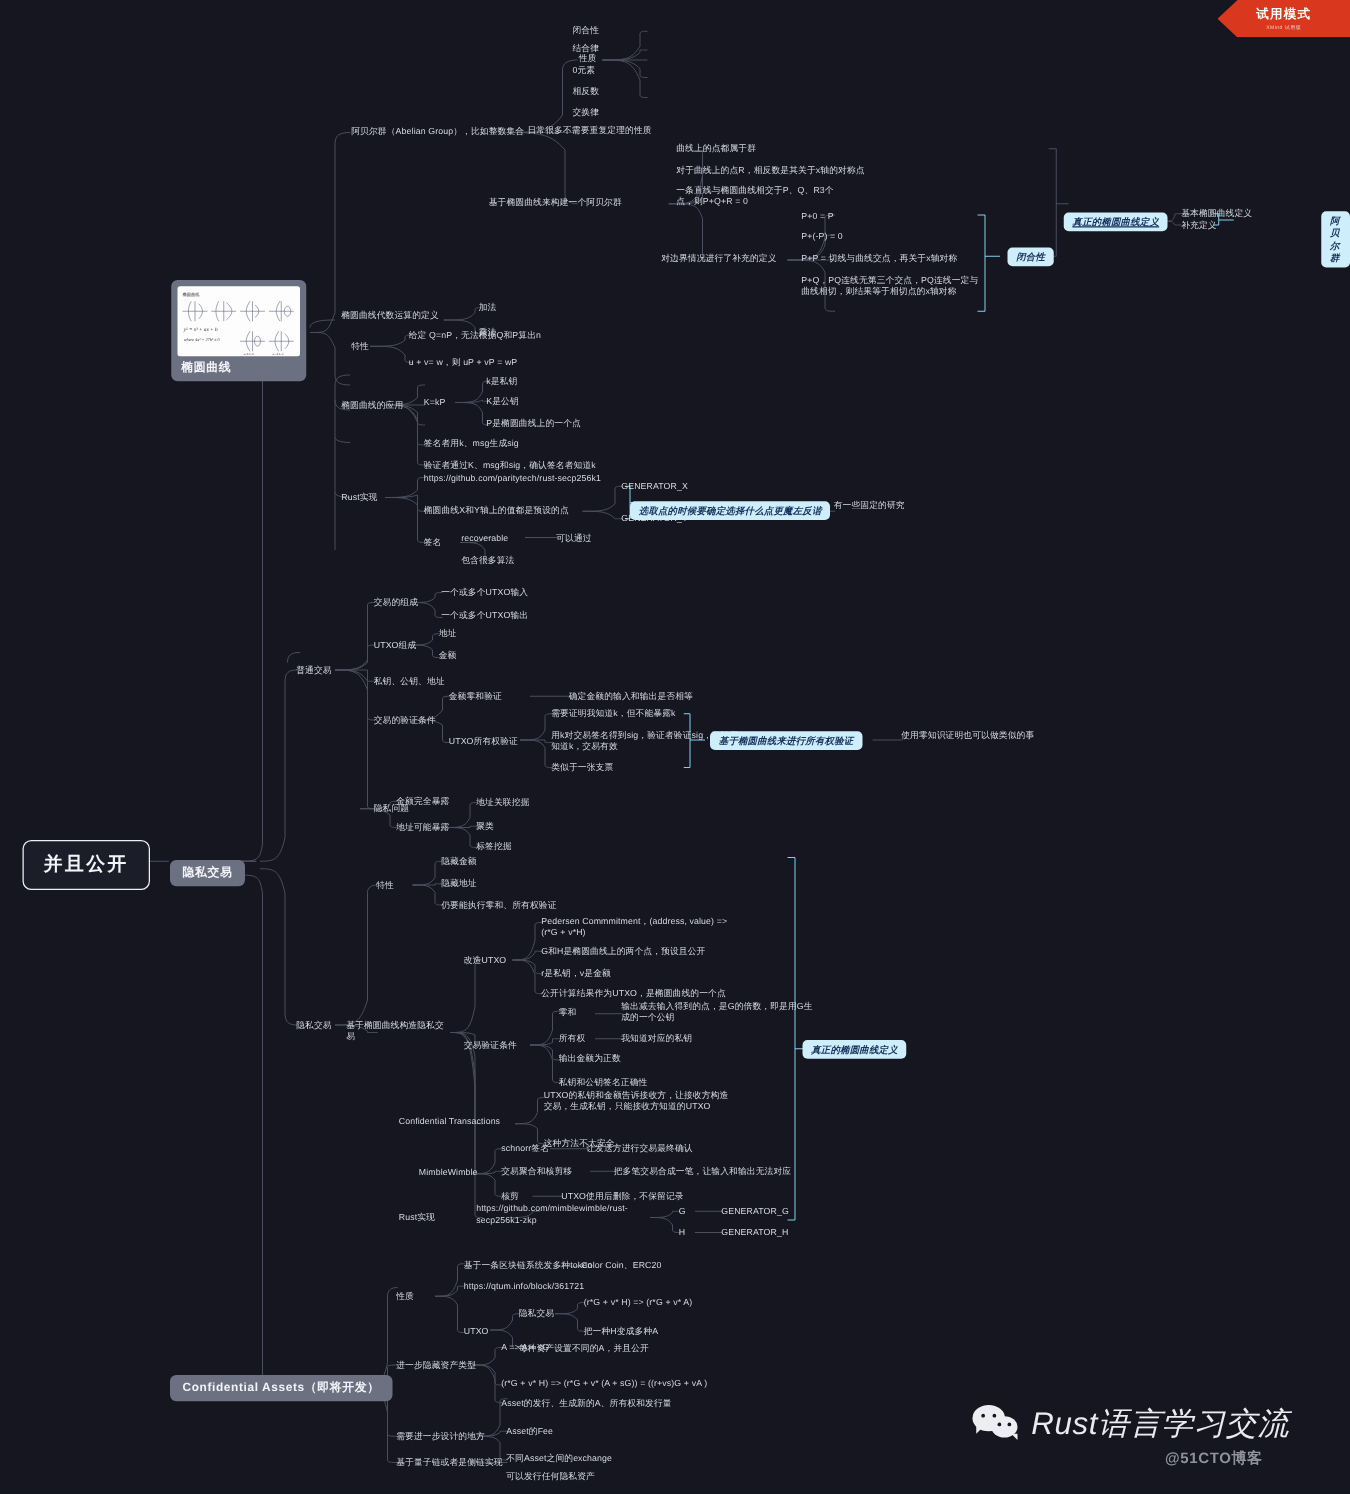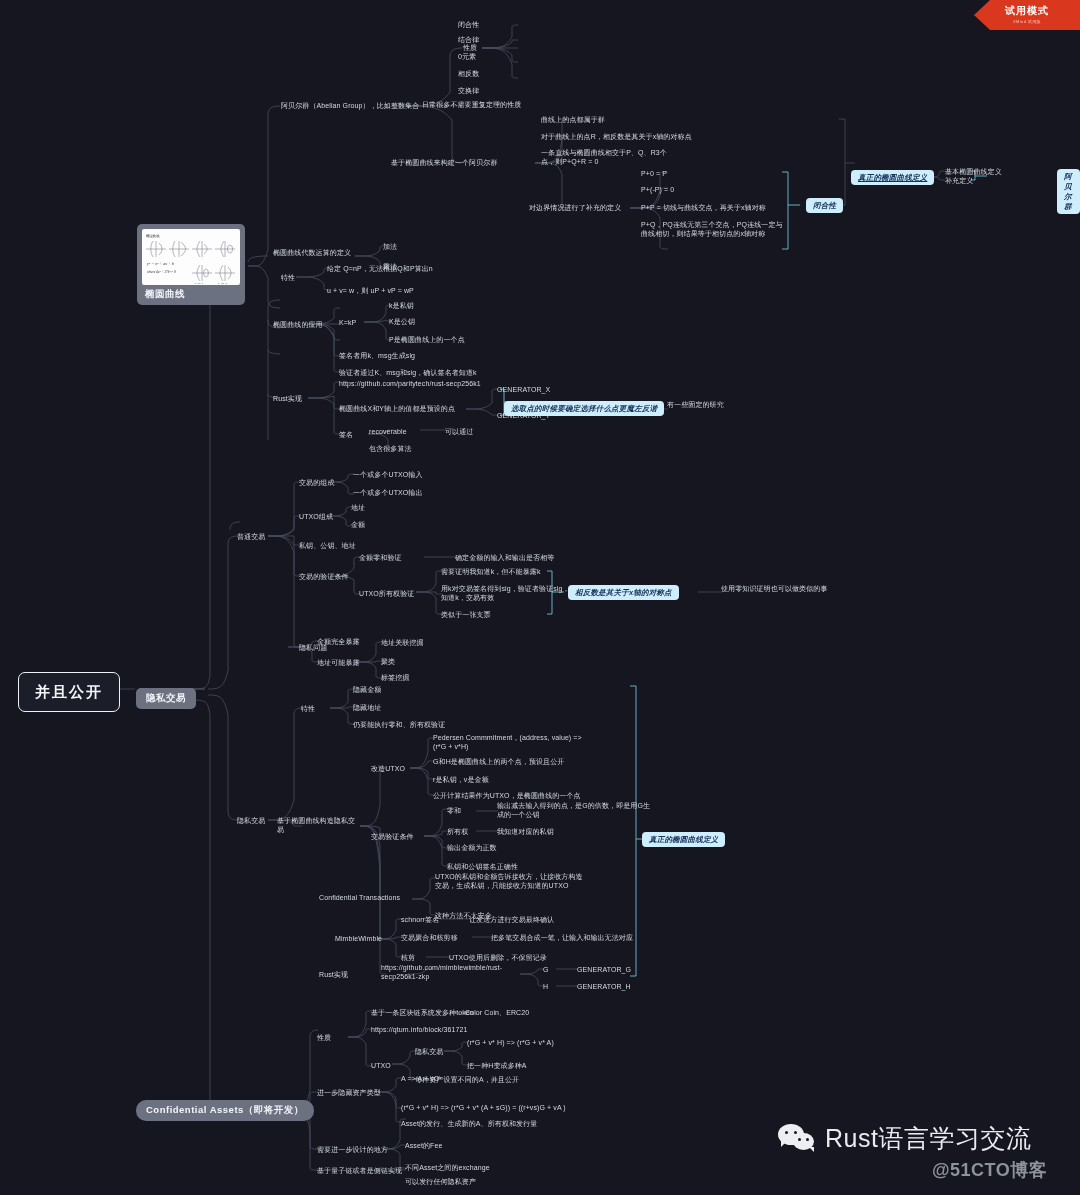--- a/index.html
+++ b/index.html
@@ -88,23 +88,23 @@
     background: #d9381e;
     clip-path: polygon(16px 0, 100% 0, 100% 100%, 16px 100%, 0 50%);
     color: #fff;
     text-align: center;
     padding-top: 4px;
   }
   #ribbon .t1 { font-size: 10px; font-weight: 700; letter-spacing: 1px; }
   #ribbon .t2 { font-size: 4px; opacity: .7; letter-spacing: .4px; margin-top: 1px; }
 
   
-  #watermark { position: absolute; left: 778px; top: 1122px; display: flex; align-items: center; gap: 7px; }
+  #watermark { position: absolute; left: 778px; top: 1122px; display: flex; align-items: center; gap: 7px; font-style: italic; }
   #watermark .wtext { color: #e9ebf0; font-size: 25px; letter-spacing: .5px; }
-  #wm-sub { position: absolute; left: 932px; top: 1158px; color: #8e929c; font-size: 18px; font-weight: 700; letter-spacing: .5px; }
+  #wm-sub { position: absolute; left: 932px; top: 1158px; color: #8e929c; font-size: 12px; font-weight: 700; letter-spacing: .5px; }
   .wechat { width: 40px; height: 30px; position: relative; }
   .wechat .b1, .wechat .b2 {
     position: absolute; background: #eceef2; border-radius: 50%;
   }
   .wechat .b1 { width: 26px; height: 21px; left: 0; top: 0; }
   .wechat .b2 { width: 21px; height: 17px; left: 15px; top: 9px; }
   .wechat .tail1 { position:absolute; left:3px; top:17px; width:0;height:0;border-left:6px solid #eceef2;border-bottom:6px solid transparent;}
   .wechat .tail2 { position:absolute; left:31px; top:23px; width:0;height:0;border-right:5px solid #eceef2;border-bottom:5px solid transparent;}
   .wechat i { position: absolute; background: #15161f; border-radius: 50%; width: 3.4px; height: 3.4px; }
 </style>
@@ -356,21 +356,21 @@
         <text x="5" y="36" font-size="4.2" fill="#333" font-style="italic" font-family="Liberation Serif, serif">y² = x³ + ax + b</text>
         <text x="5" y="44" font-size="3.4" fill="#333" font-style="italic" font-family="Liberation Serif, serif">where 4a³ + 27b² ≠ 0</text>
         <text x="53" y="55" font-size="2.2" fill="#555" font-family="Liberation Sans, sans-serif">a=0,b=0</text>
         <text x="76" y="55" font-size="2.2" fill="#555" font-family="Liberation Sans, sans-serif">a=-3,b=2</text>
       </svg>
     </div>
     <div class="cap">椭圆曲线</div>
   </div>
 
   <div class="pill" style="position:absolute; left:136px; top:688px;">隐私交易</div>
-  <div class="pill" style="position:absolute; left:136px; top:1100px;border-radius:10px;">Confidential Assets（即将开发）</div>
+  <div class="pill" style="position:absolute; left:136px; top:1100px;">Confidential Assets（即将开发）</div>
 
   <div class="node leaf" style="left:280px; top:101px;">阿贝尔群（Abelian Group），比如整数集合</div>
   <div class="node leaf" style="left:462px; top:43px;">性质</div>
   <div class="node leaf" style="left:457px; top:20px;">闭合性</div>
   <div class="node leaf" style="left:457px; top:35px;">结合律</div>
   <div class="node leaf" style="left:457px; top:52px;">0元素</div>
   <div class="node leaf" style="left:457px; top:69px;">相反数</div>
   <div class="node leaf" style="left:457px; top:86px;">交换律</div>
   <div class="node leaf" style="left:421px; top:100px;">日常很多不需要重复定理的性质</div>
   <div class="node leaf" style="left:390px; top:158px;">基于椭圆曲线来构建一个阿贝尔群</div>
@@ -426,21 +426,21 @@
   <div class="node leaf" style="left:350px; top:503px;">地址</div>
   <div class="node leaf" style="left:350px; top:520px;">金额</div>
   <div class="node leaf" style="left:298px; top:541px;">私钥、公钥、地址</div>
   <div class="node leaf" style="left:298px; top:572px;">交易的验证条件</div>
   <div class="node leaf" style="left:358px; top:553px;">金额零和验证</div>
   <div class="node leaf" style="left:454px; top:553px;">确定金额的输入和输出是否相等</div>
   <div class="node leaf" style="left:358px; top:589px;">UTXO所有权验证</div>
   <div class="node leaf" style="left:440px; top:567px;">需要证明我知道k，但不能暴露k</div>
   <div class="node leaf" style="left:440px; top:584px; width:155px;">用k对交易签名得到sig，验证者验证sig，确认我知道k，交易有效</div>
   <div class="node leaf" style="left:440px; top:610px;">类似于一张支票</div>
-  <div class="hl" style="position:absolute; left:568px; top:585px;">相反数是其关于x轴的对称点</div>
+  <div class="hl" style="position:absolute; left:568px; top:585px;">基于椭圆曲线来进行所有权验证</div>
   <div class="node leaf" style="left:720px; top:584px;">使用零知识证明也可以做类似的事</div>
 
   <div class="node leaf" style="left:298px; top:643px;">隐私问题</div>
   <div class="node leaf" style="left:316px; top:637px;">金额完全暴露</div>
   <div class="node leaf" style="left:316px; top:658px;">地址可能暴露</div>
   <div class="node leaf" style="left:380px; top:638px;">地址关联挖掘</div>
   <div class="node leaf" style="left:380px; top:657px;">聚类</div>
   <div class="node leaf" style="left:380px; top:673px;">标签挖掘</div>
 
   <div class="node leaf" style="left:236px; top:816px;">隐私交易</div>

